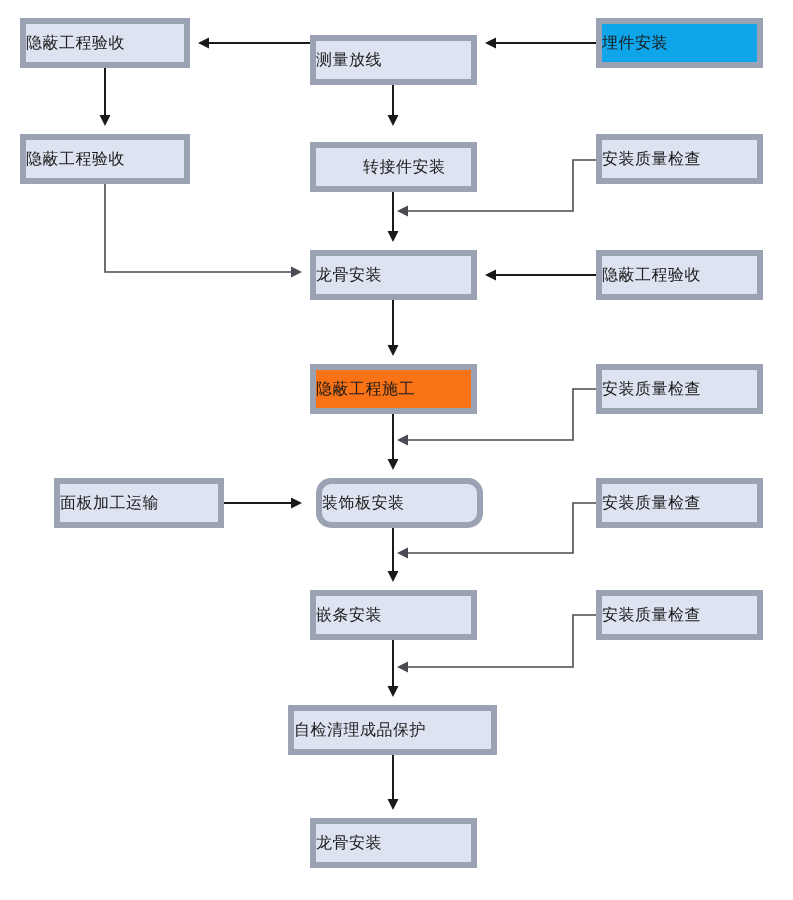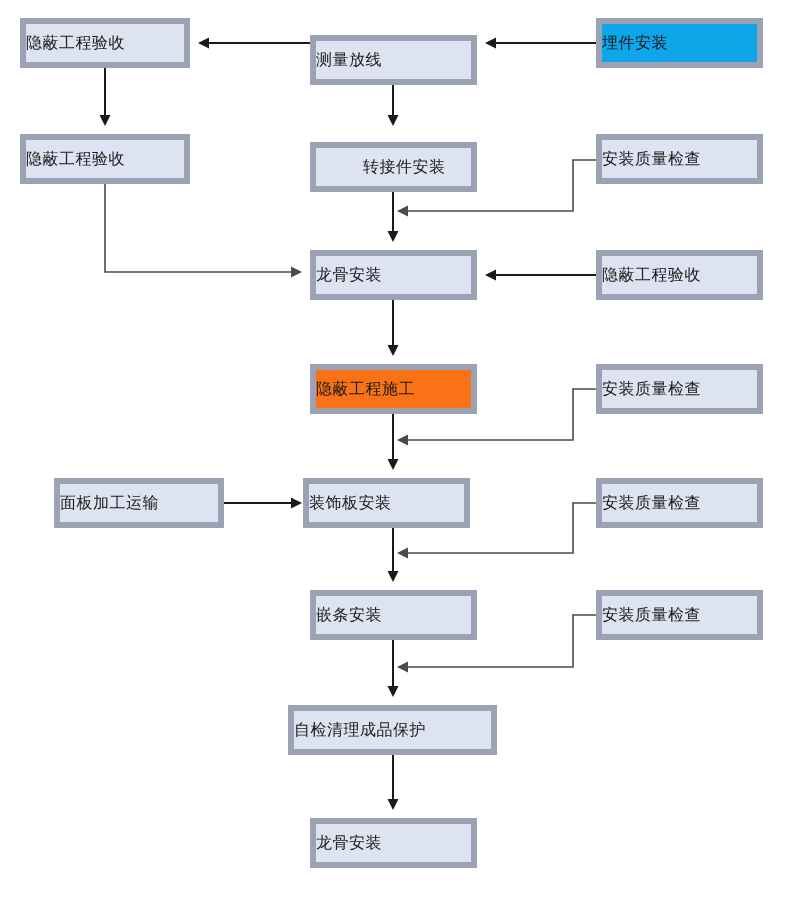--- a/index.html
+++ b/index.html
@@ -142,21 +142,21 @@
       </div>
       <div class="node" style="left: 310px; top: 364px; width: 167px; height: 50px; background: #f97316; border-color: rgb(154, 162, 180); color: rgb(26, 26, 26);">
         <span class="node-label">隐蔽工程施工</span>
       </div>
       <div class="node" style="left: 596px; top: 364px; width: 167px; height: 50px; background: rgb(221, 227, 240); border-color: rgb(154, 162, 180); color: rgb(26, 26, 26);">
         <span class="node-label">安装质量检查</span>
       </div>
       <div class="node" style="left: 32px; top: 478px; width: 170px; height: 50px; background: rgb(221, 227, 240); border-color: rgb(154, 162, 180); color: rgb(26, 26, 26); margin-left: 22px;">
         <span class="node-label">面板加工运输</span>
       </div>
-      <div class="node" style="left: 303px; top: 478px; width: 167px; height: 50px; background: rgb(221, 227, 240); border-color: rgb(154, 162, 180); color: rgb(26, 26, 26);">
+      <div class="node" style="left: 316px; top: 478px; width: 167px; height: 50px; background: rgb(221, 227, 240); border-color: rgb(154, 162, 180); color: rgb(26, 26, 26); border-radius: 15px;">
         <span class="node-label">装饰板安装</span>
       </div>
       <div class="node" style="left: 596px; top: 478px; width: 167px; height: 50px; background: rgb(221, 227, 240); border-color: rgb(154, 162, 180); color: rgb(26, 26, 26);">
         <span class="node-label">安装质量检查</span>
       </div>
       <div class="node" style="left: 310px; top: 590px; width: 167px; height: 50px; background: rgb(221, 227, 240); border-color: rgb(154, 162, 180); color: rgb(26, 26, 26);">
         <span class="node-label">嵌条安装</span>
       </div>
       <div class="node" style="left: 596px; top: 590px; width: 167px; height: 50px; background: rgb(221, 227, 240); border-color: rgb(154, 162, 180); color: rgb(26, 26, 26);">
         <span class="node-label">安装质量检查</span>

